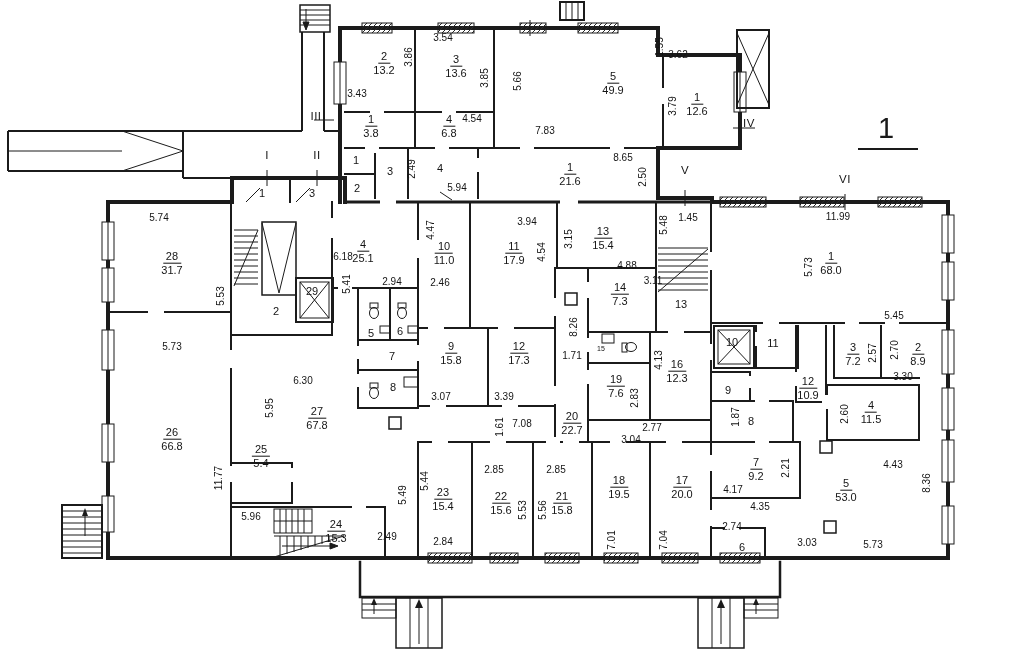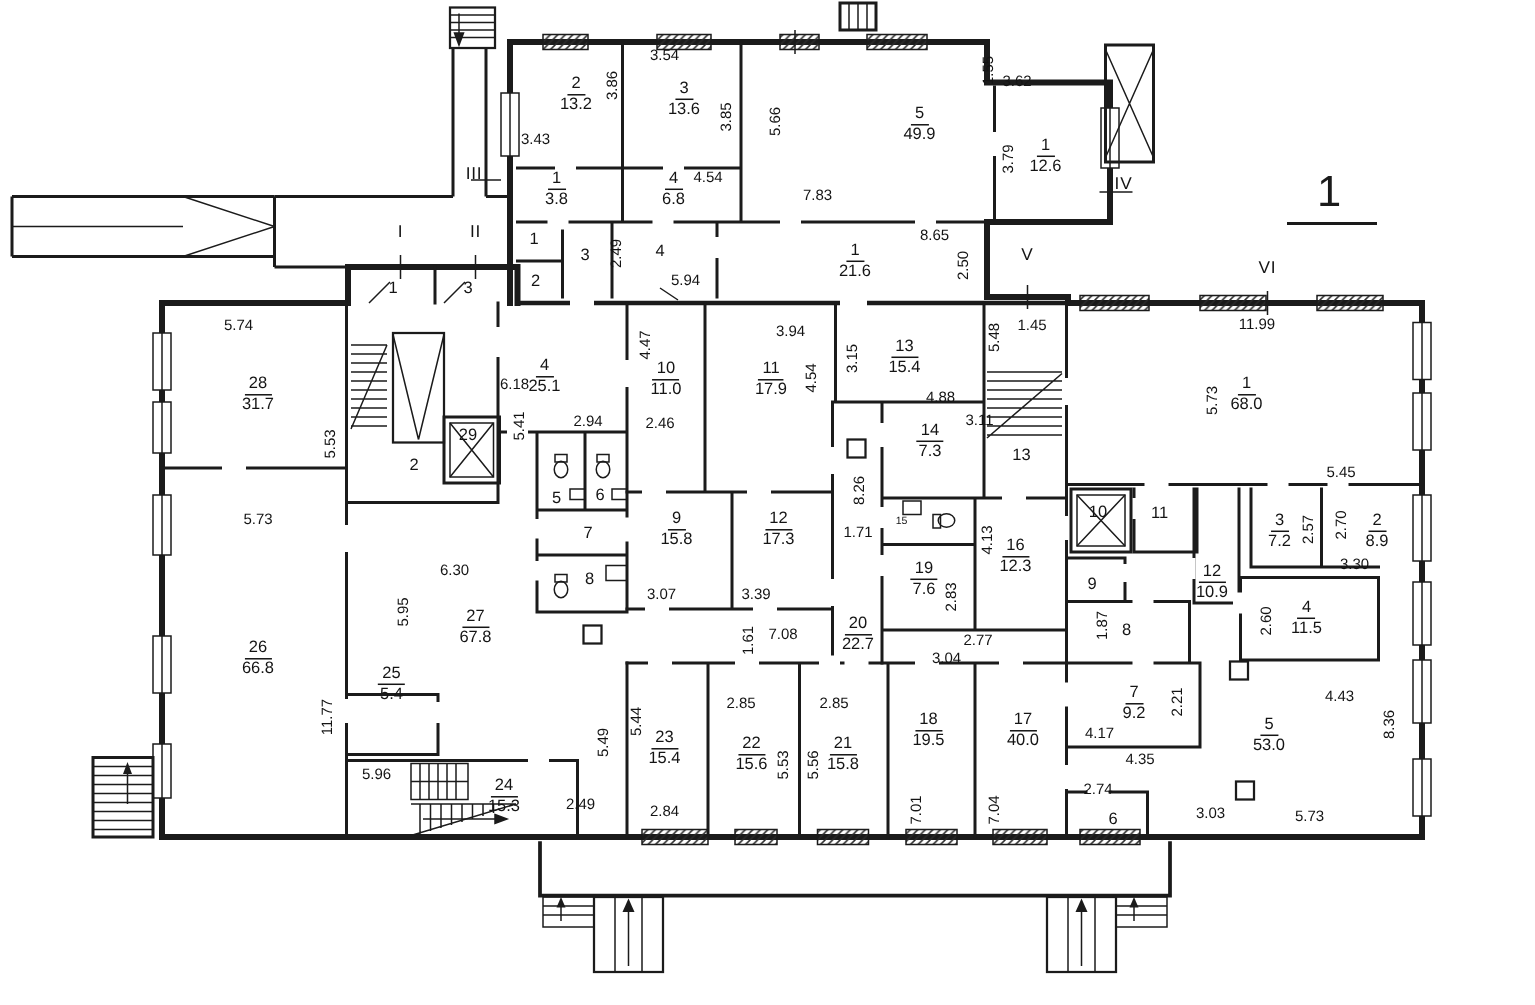--- a/index.html
+++ b/index.html
@@ -315,21 +315,21 @@
       <div class="room-label" style="left: 677px; top: 371px;"><span class="num">16</span><span class="area">12.3</span></div>
       <div class="room-label" style="left: 572px; top: 423px;"><span class="num">20</span><span class="area">22.7</span></div>
       <div class="room-label" style="left: 317px; top: 418px;"><span class="num">27</span><span class="area">67.8</span></div>
       <div class="room-label" style="left: 172px; top: 439px;"><span class="num">26</span><span class="area">66.8</span></div>
       <div class="room-label" style="left: 261px; top: 456px;"><span class="num">25</span><span class="area">5.4</span></div>
       <div class="room-label" style="left: 336px; top: 531px;"><span class="num">24</span><span class="area">15.3</span></div>
       <div class="room-label" style="left: 443px; top: 499px;"><span class="num">23</span><span class="area">15.4</span></div>
       <div class="room-label" style="left: 501px; top: 503px;"><span class="num">22</span><span class="area">15.6</span></div>
       <div class="room-label" style="left: 562px; top: 503px;"><span class="num">21</span><span class="area">15.8</span></div>
       <div class="room-label" style="left: 619px; top: 487px;"><span class="num">18</span><span class="area">19.5</span></div>
-      <div class="room-label" style="left: 682px; top: 487px;"><span class="num">17</span><span class="area">40.0</span></div>
+      <div class="room-label" style="left: 682px; top: 487px;"><span class="num">17</span><span class="area">20.0</span></div>
       <div class="room-label" style="left: 853px; top: 354px;"><span class="num">3</span><span class="area">7.2</span></div>
       <div class="room-label" style="left: 918px; top: 354px;"><span class="num">2</span><span class="area">8.9</span></div>
       <div class="room-label" style="left: 808px; top: 388px;"><span class="num">12</span><span class="area">10.9</span></div>
       <div class="room-label" style="left: 871px; top: 412px;"><span class="num">4</span><span class="area">11.5</span></div>
       <div class="room-label" style="left: 756px; top: 469px;"><span class="num">7</span><span class="area">9.2</span></div>
       <div class="room-label" style="left: 846px; top: 490px;"><span class="num">5</span><span class="area">53.0</span></div>
       <span class="lbl plain" style="left: 262px; top: 193px;">1</span>
       <span class="lbl plain" style="left: 312px; top: 193px;">3</span>
       <span class="lbl plain" style="left: 356px; top: 160px;">1</span>
       <span class="lbl plain" style="left: 357px; top: 188px;">2</span>

